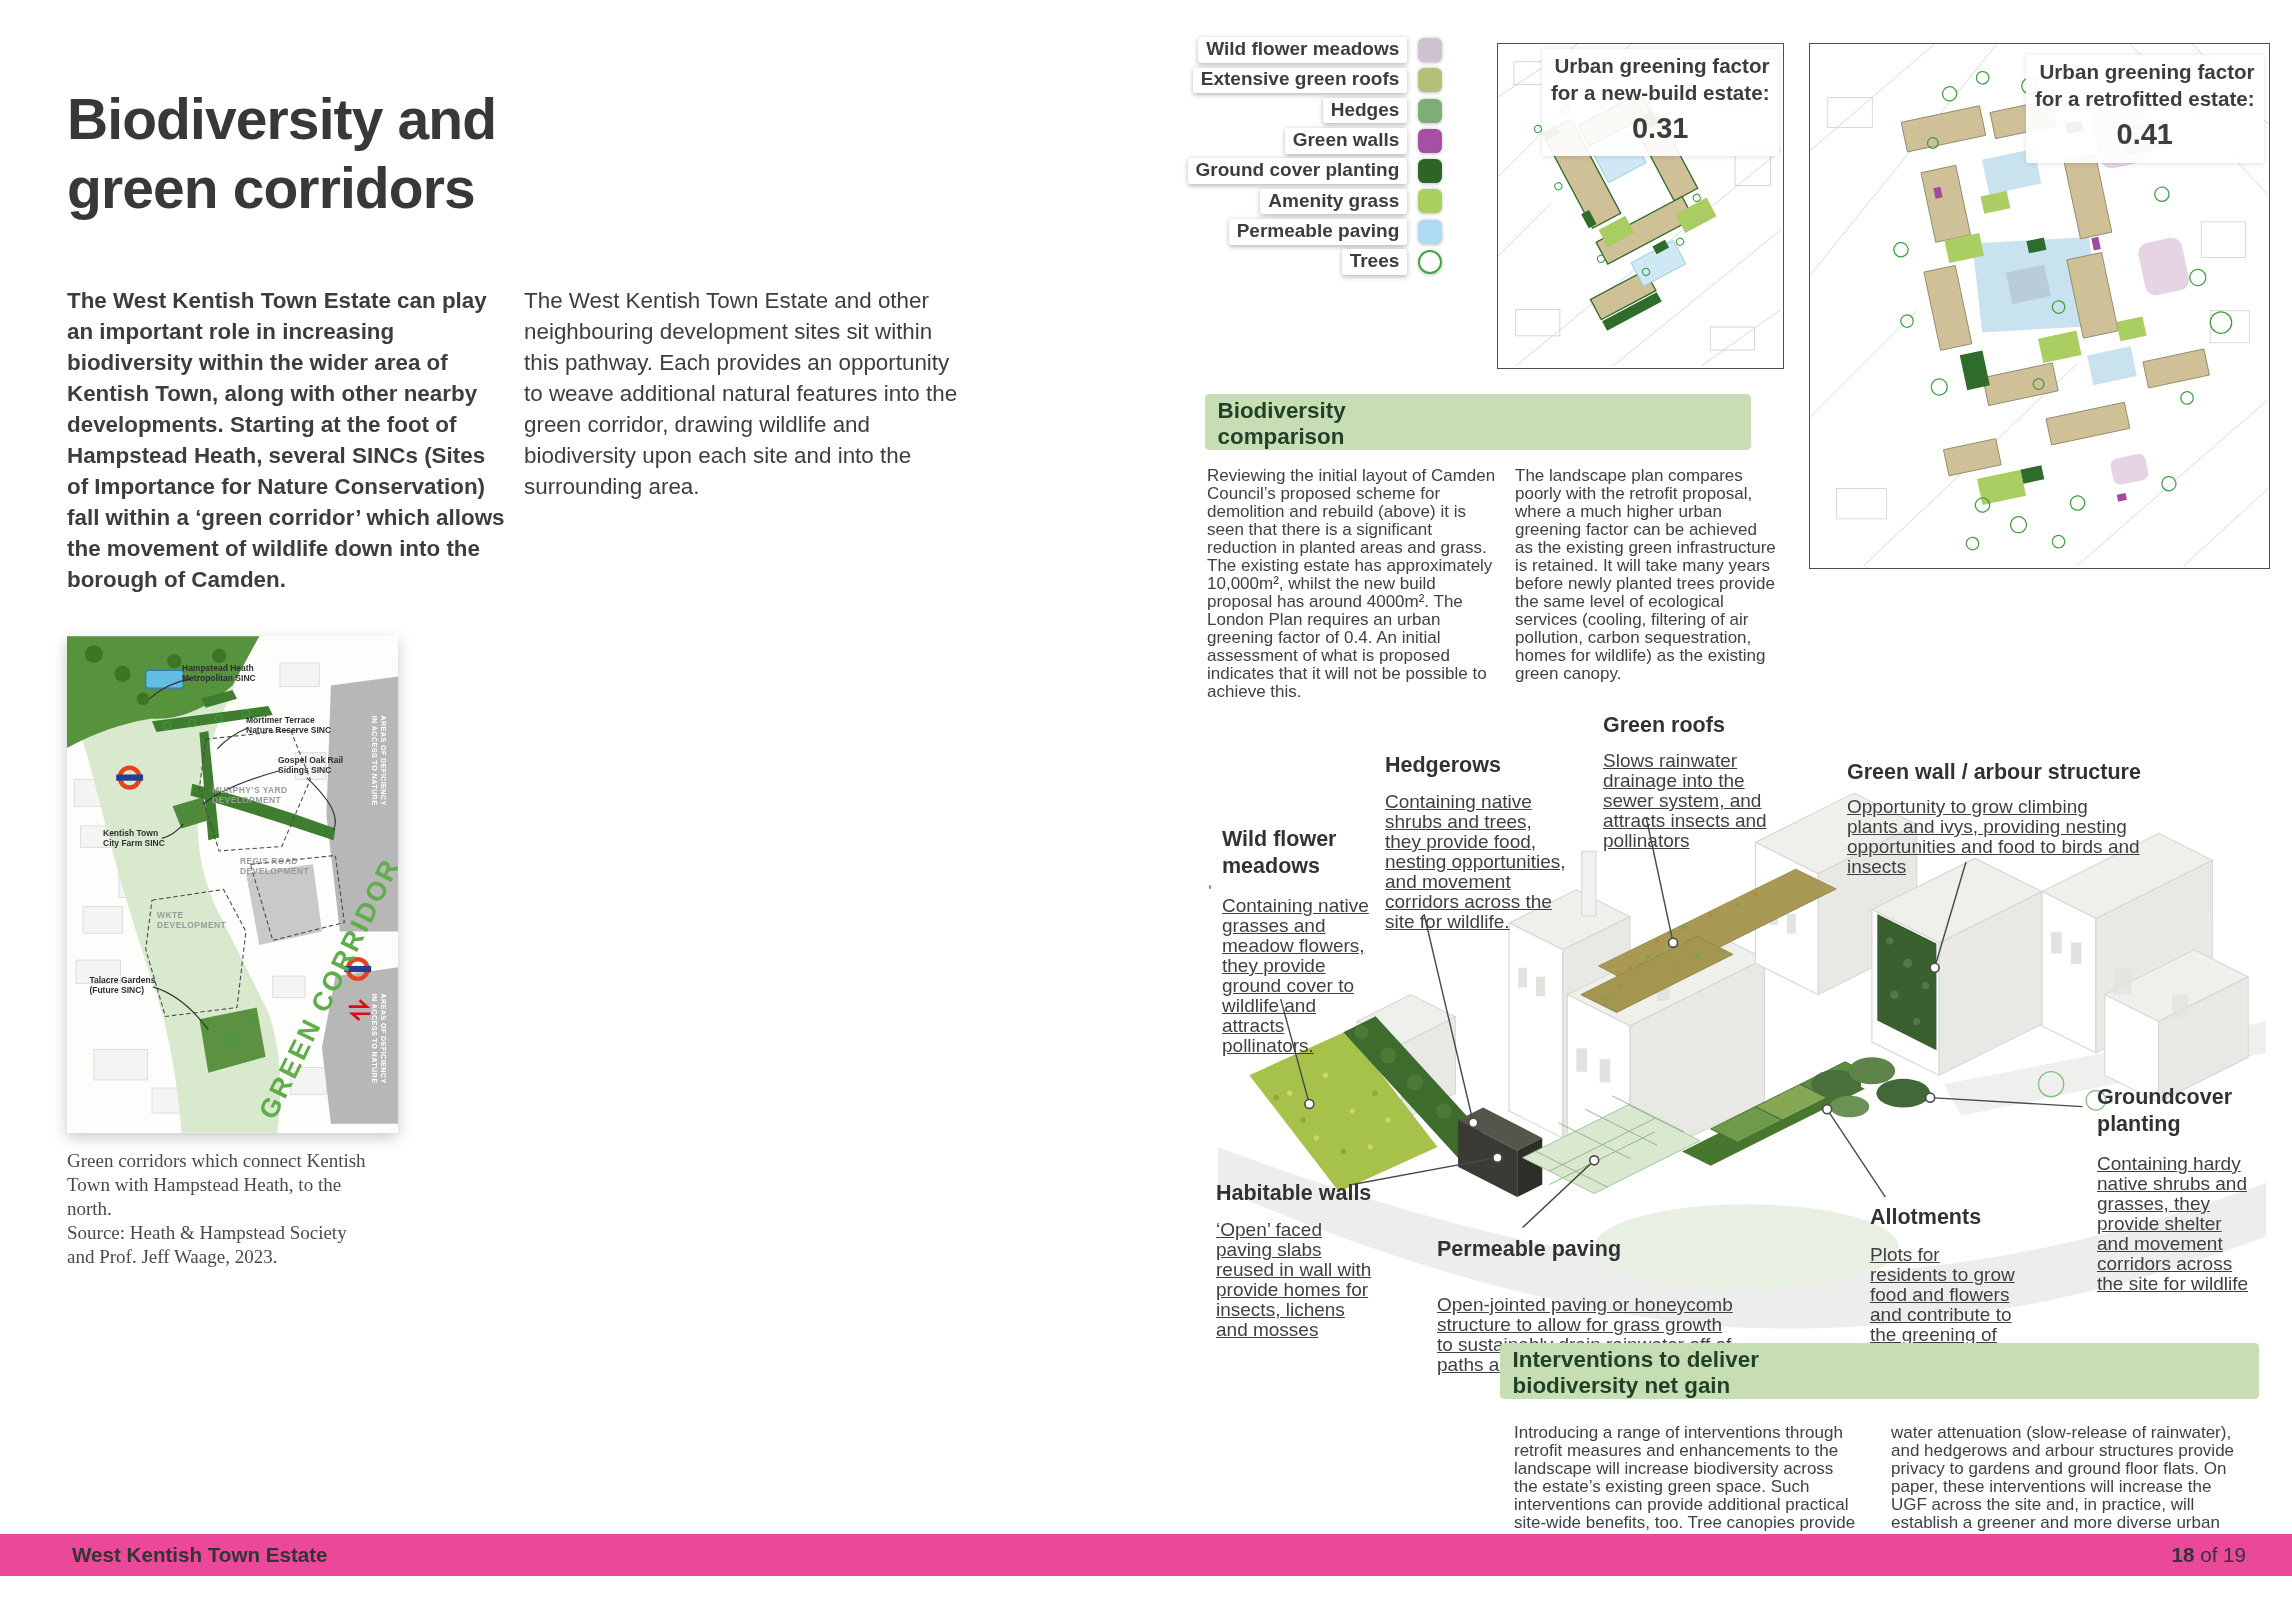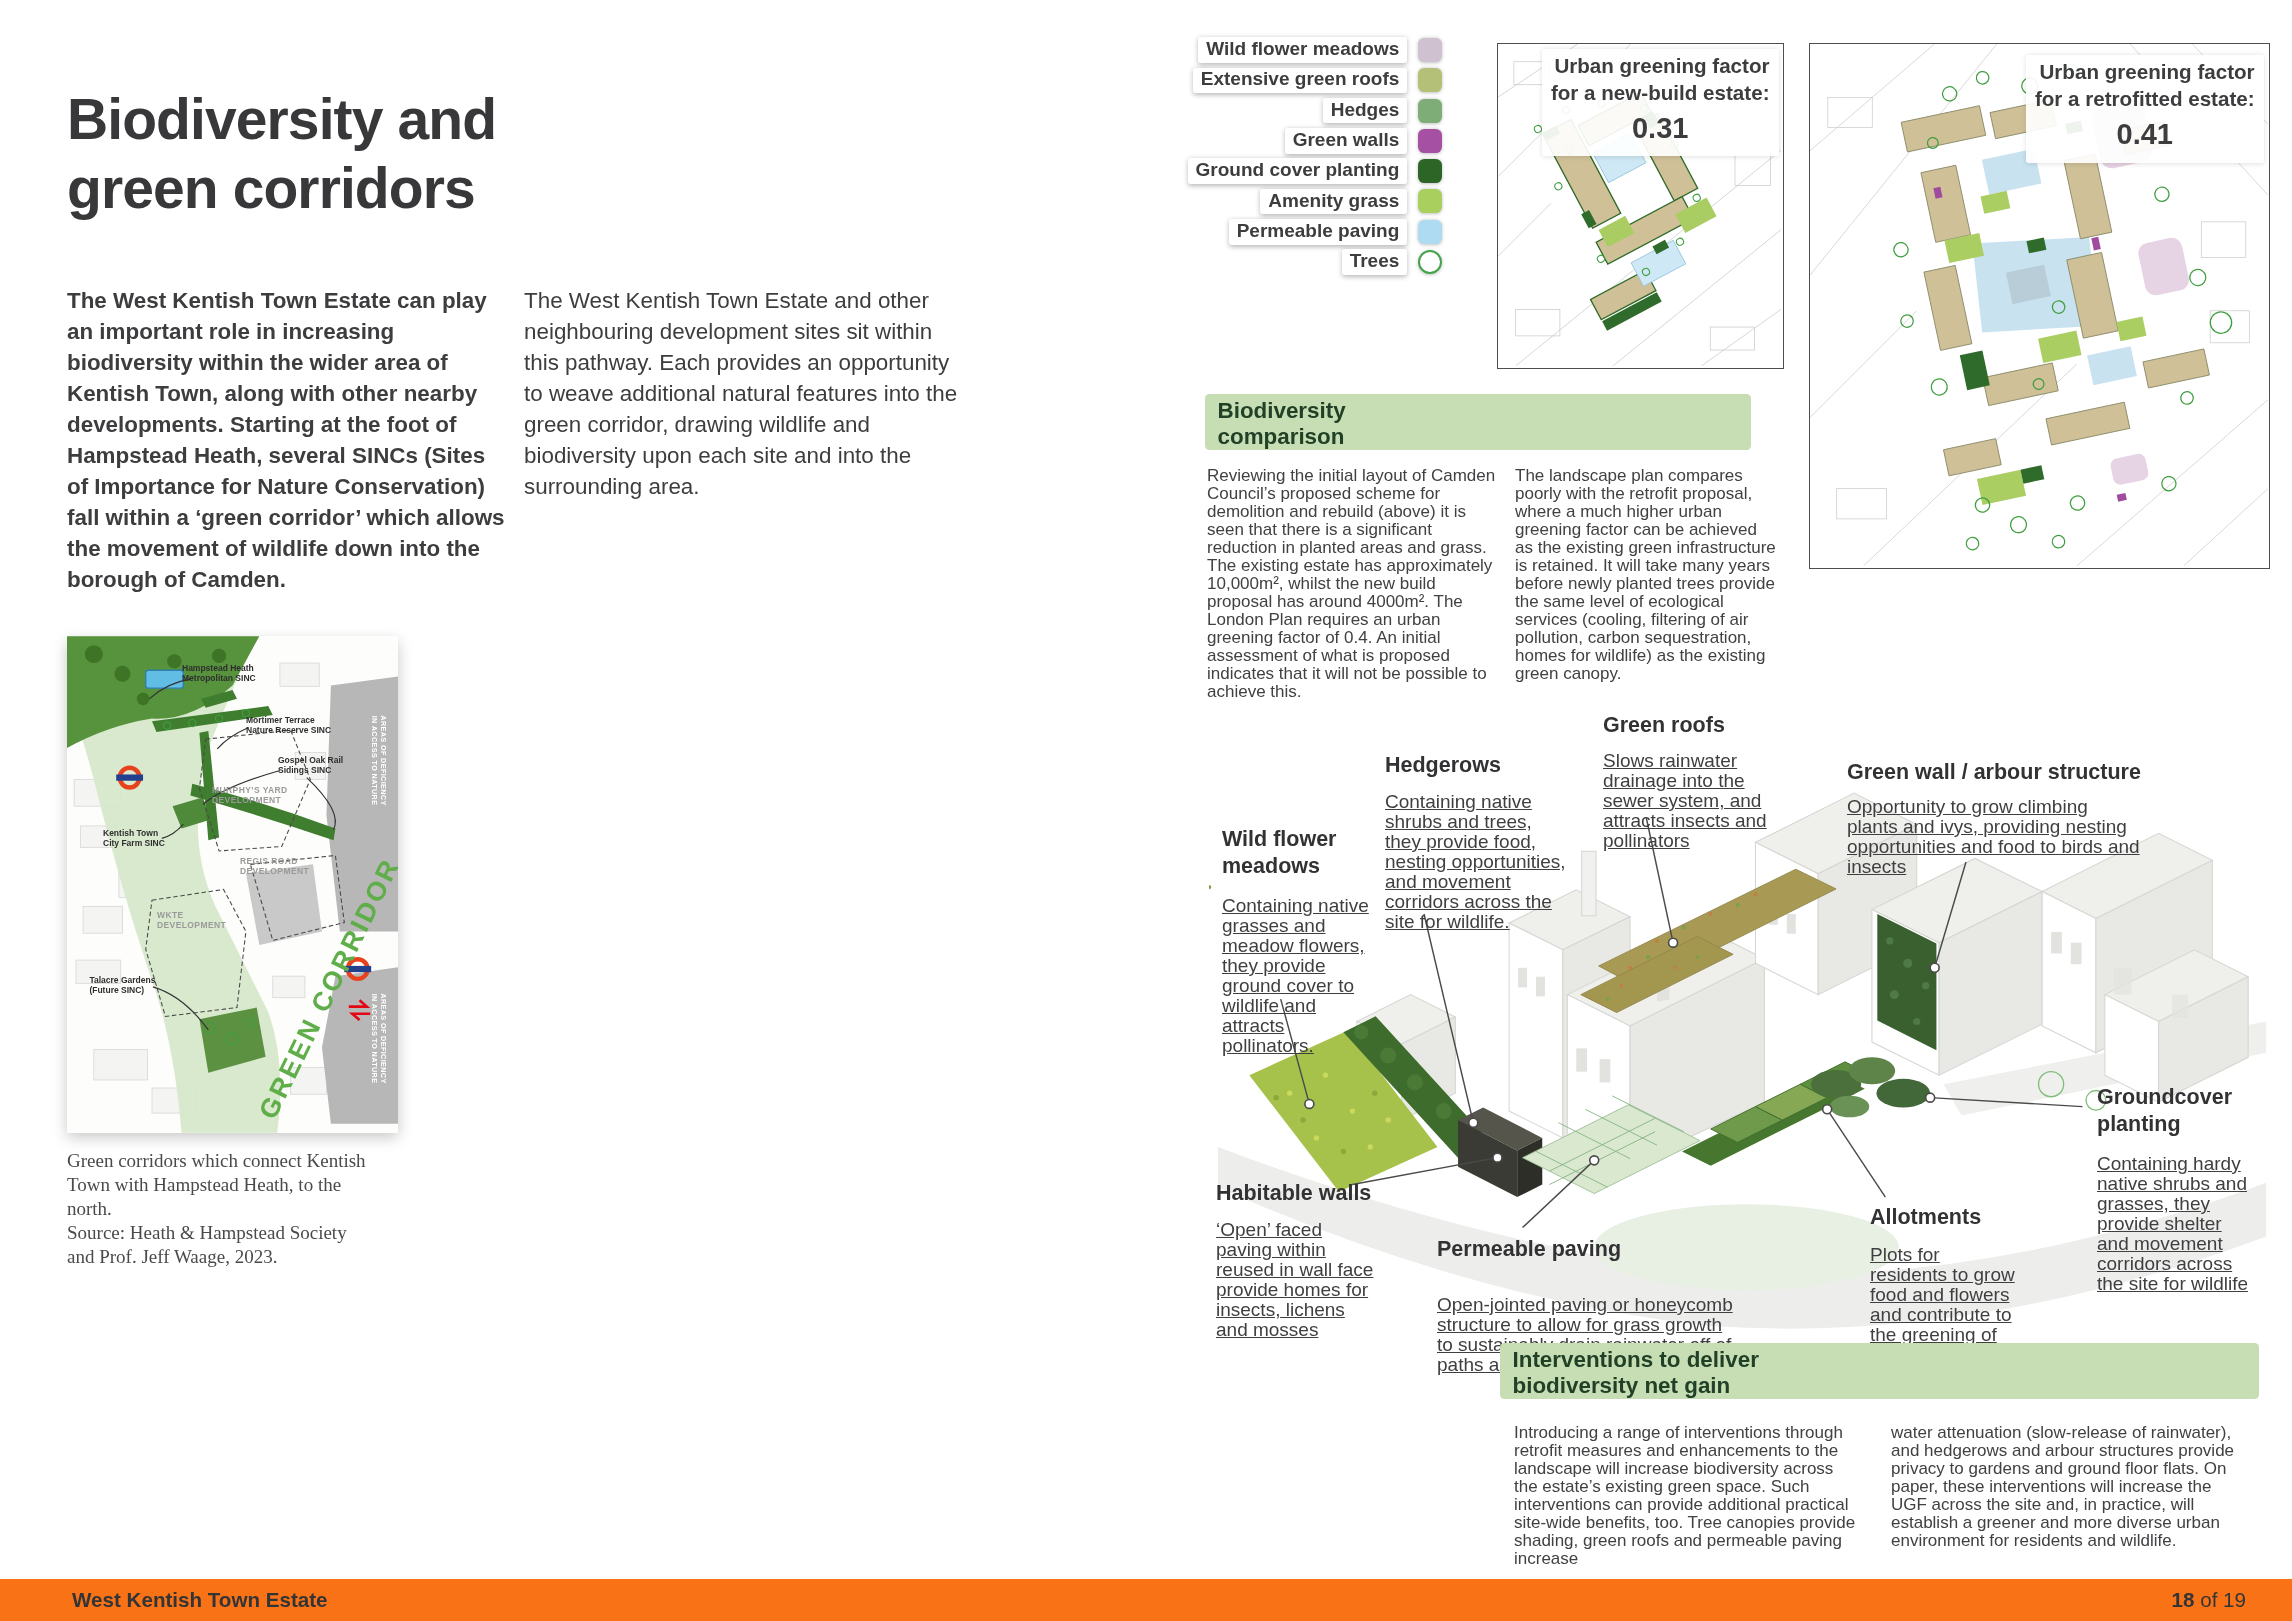--- a/index.html
+++ b/index.html
@@ -56,21 +56,21 @@
   .comp-c2 { left:1515px; top:467px; width:262px; }
   .int-c1 { left:1514px; top:1424px; width:346px; }
   .int-c2 { left:1891px; top:1424px; width:356px; }
 
   
   .iso-scene { position:absolute; left:1209px; top:699px; width:1084px; height:645px; }
   .anno-title { position:absolute; font-size:21.5px; line-height:27px; font-weight:bold; color:#323234; }
   .anno-body { position:absolute; font-size:19px; line-height:20px; color:#3f3f41;text-decoration:underline; }
 
   
-  .footer { position:absolute; left:0; top:1579px; width:2293px; height:42px; background:#f97316;
+  .footer { position:absolute; left:0; top:1534px; width:2293px; height:42px; background:#ec4899;
     display:flex; align-items:center; justify-content:space-between; padding:0 47px 0 72px; }
   .footer-left { font-size:20.6px; font-weight:bold; color:#333436; }
   .footer-right { font-size:20.6px; color:#333436; }
   .footer-right b { font-weight:bold; }
 </style>
 </head>
 <body>
 
 <div class="page">
 
@@ -548,21 +548,21 @@
 
   <div class="anno-title pre" style="left:1222px; top:826px;">Wild flower
 meadows</div>
   <div class="anno-body" style="left:1222px; top:896px; width:156px;">Containing native grasses and meadow flowers, they provide ground cover to wildlife and attracts pollinators.</div>
 
   <div class="anno-title pre" style="left:2097px; top:1084px;">Groundcover
 planting</div>
   <div class="anno-body" style="left:2097px; top:1154px; width:154px;">Containing hardy native shrubs and grasses, they provide shelter and movement corridors across the site for wildlife</div>
 
   <div class="anno-title" style="left:1216px; top:1180px;">Habitable walls</div>
-  <div class="anno-body" style="left:1216px; top:1220px; width:159px;">‘Open’ faced paving within reused in wall face provide homes for insects, lichens and mosses</div>
+  <div class="anno-body" style="left:1216px; top:1220px; width:159px;">‘Open’ faced paving slabs reused in wall with provide homes for insects, lichens and mosses</div>
 
   <div class="anno-title" style="left:1437px; top:1236px;">Permeable paving</div>
   <div class="anno-body" style="left:1437px; top:1275px; width:300px;margin-top:20px;">Open-jointed paving or honeycomb structure to allow for grass growth to sustainably drain rainwater off of paths and gardens</div>
 
   <div class="anno-title" style="left:1870px; top:1204px;">Allotments</div>
   <div class="anno-body" style="left:1870px; top:1245px; width:147px;">Plots for residents to grow food and flowers and contribute to the greening of the estate</div>
 
   <div class="band interventions">
     <div class="band-heading pre">Interventions to deliver
 biodiversity net gain</div>

